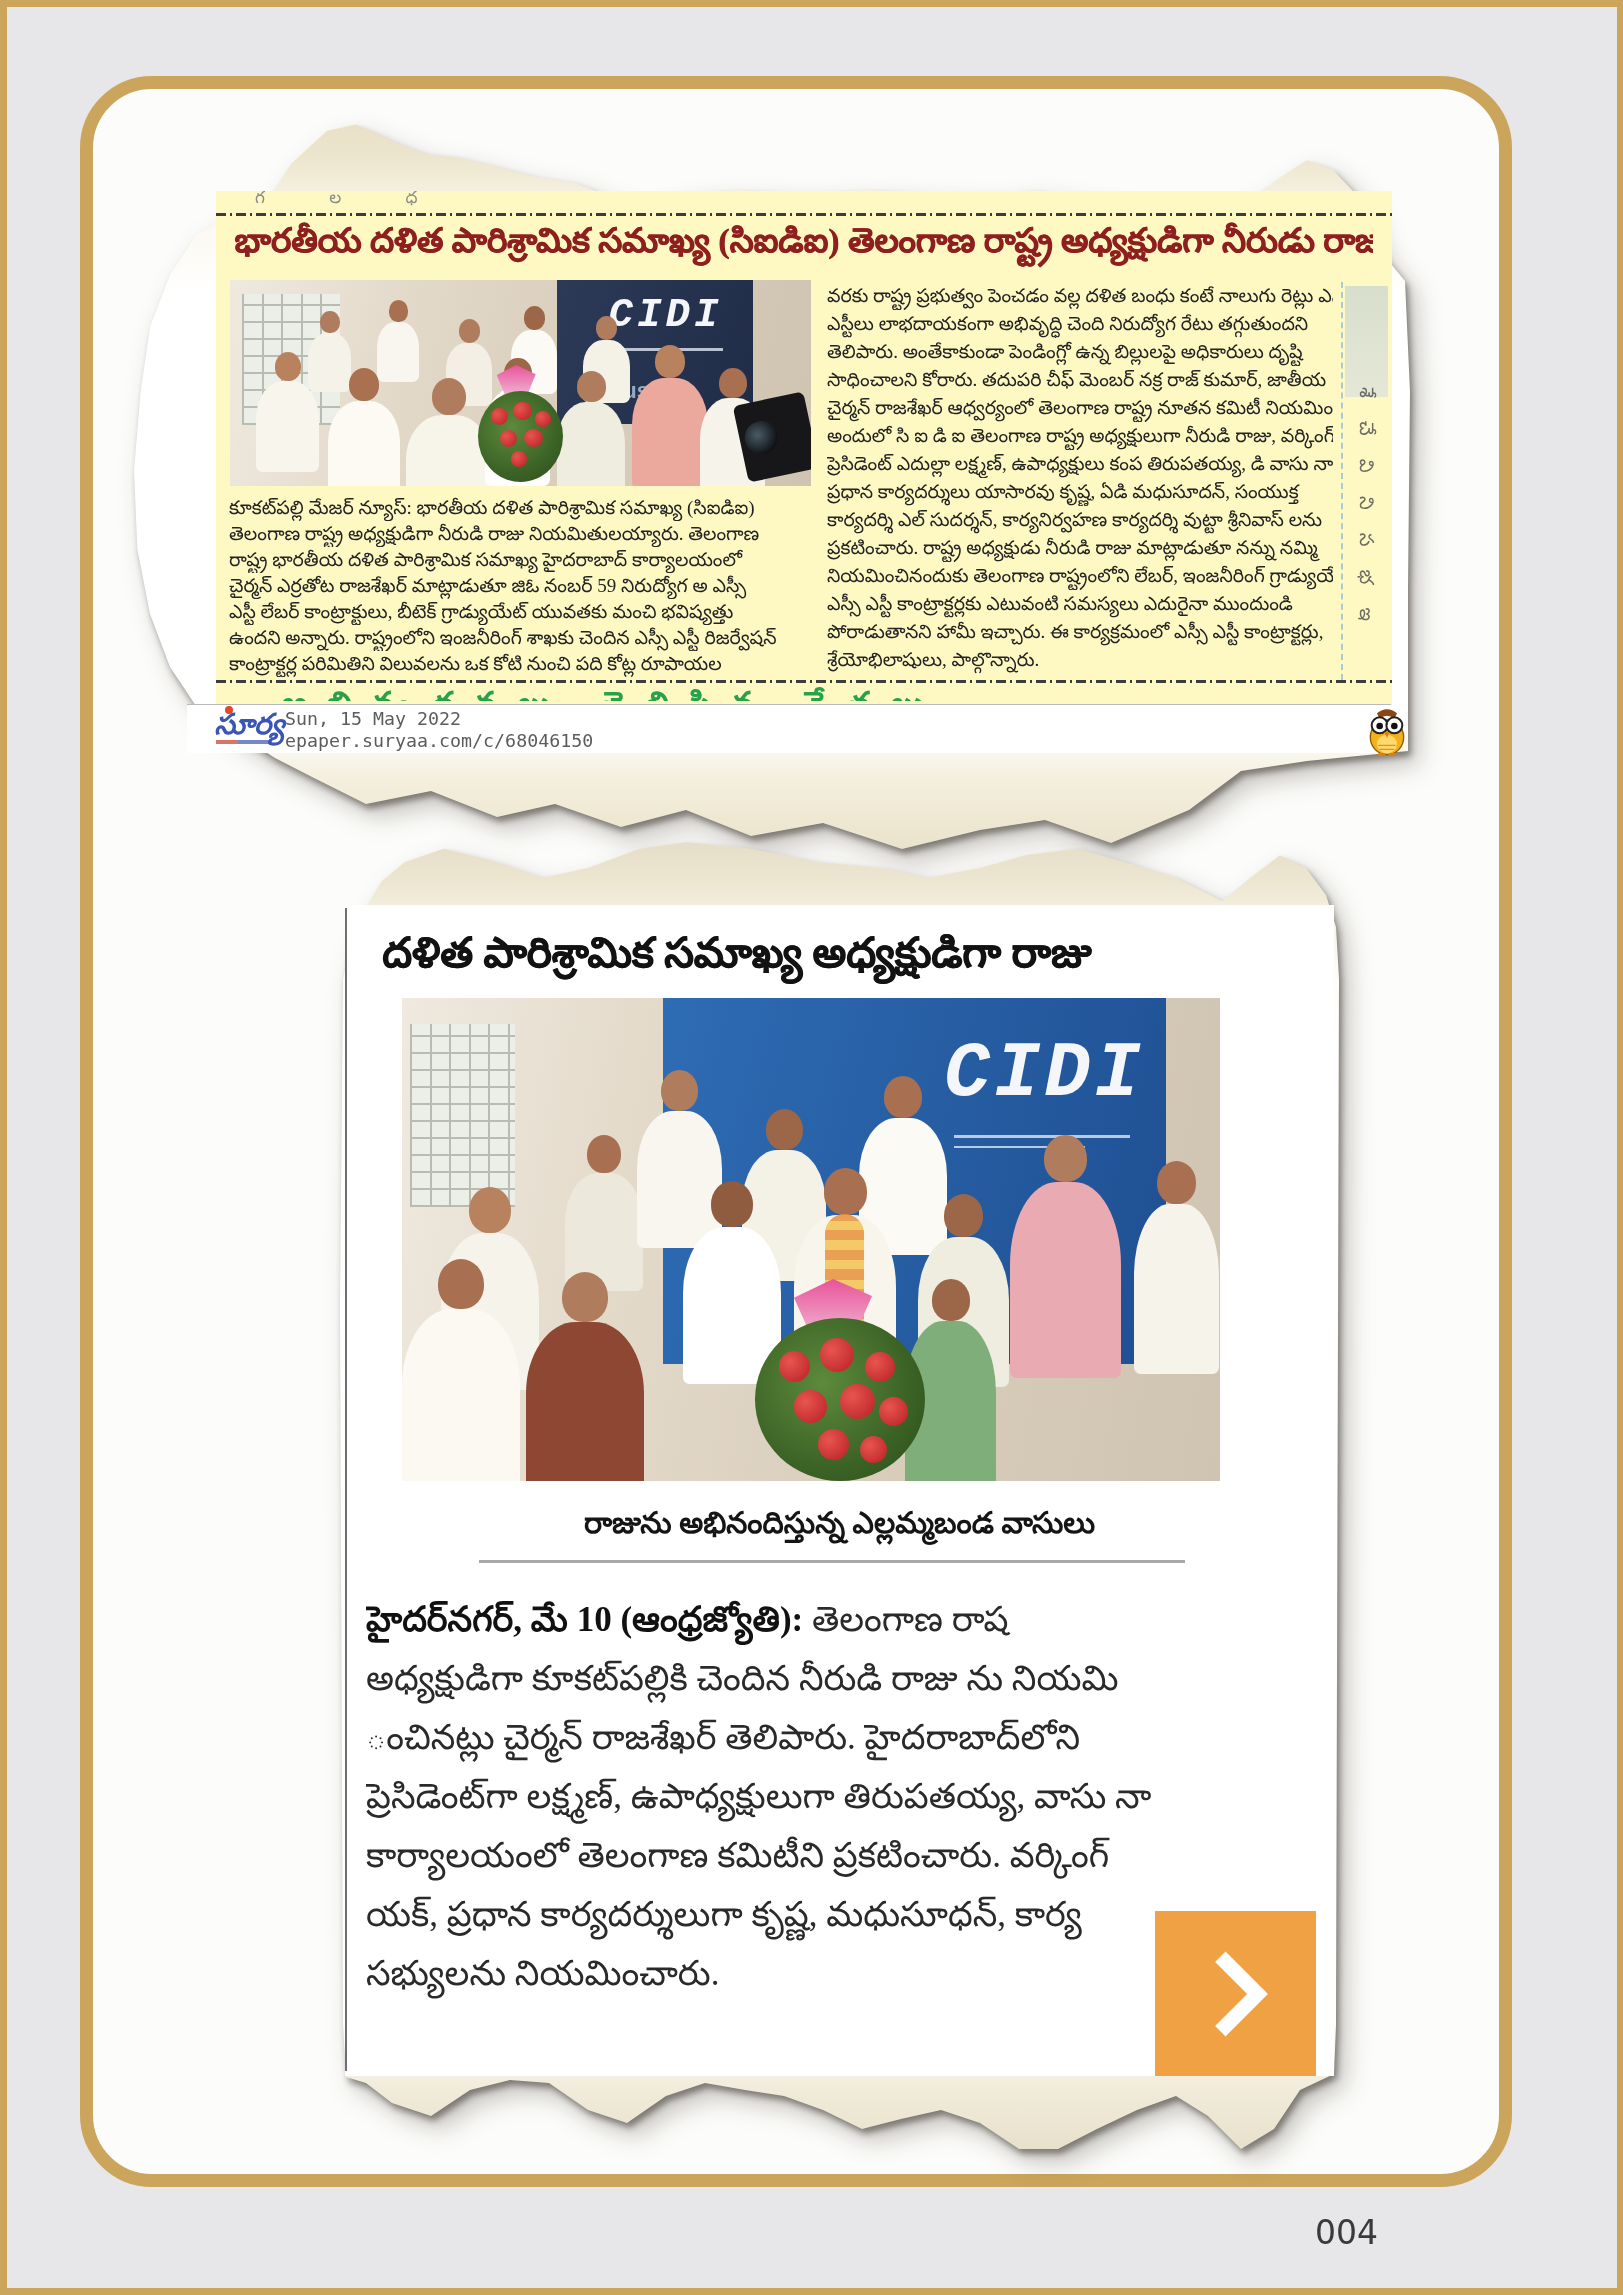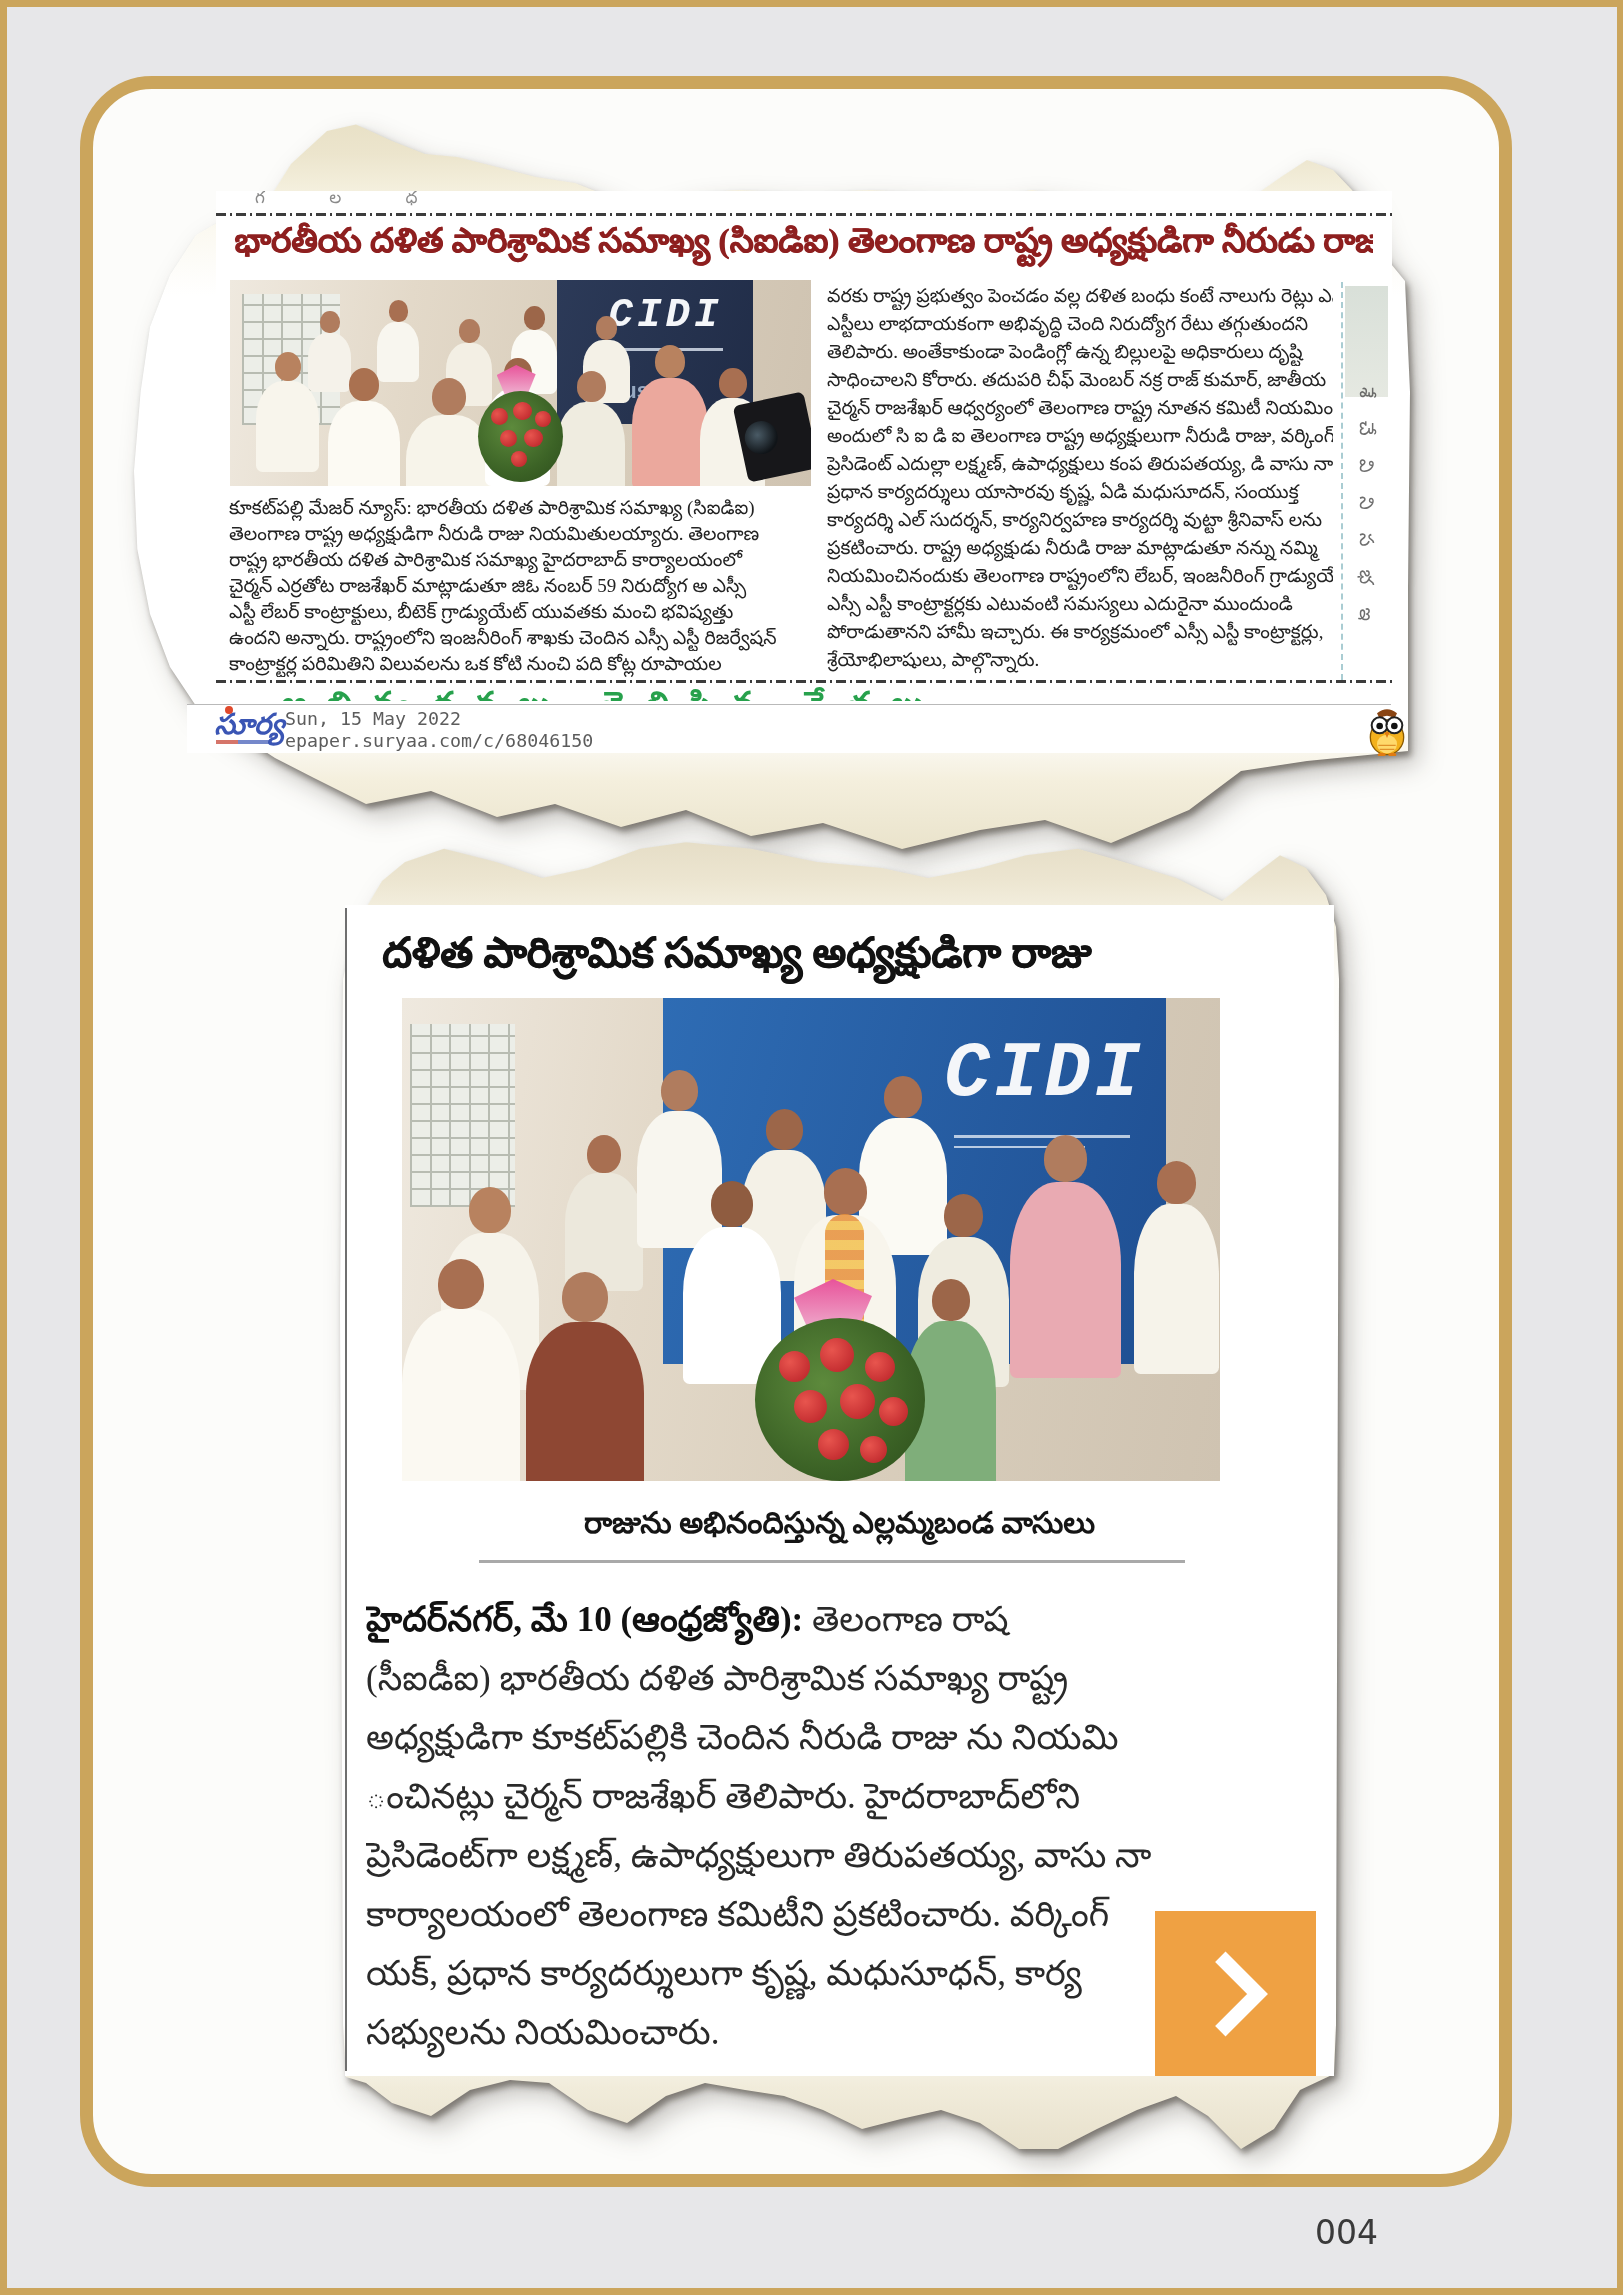--- a/index.html
+++ b/index.html
@@ -11,21 +11,21 @@
     border:13px solid #cba55c;border-radius:72px;background:#fcfcfa;z-index:1;}
   
   .paper-wrap{position:absolute;z-index:2;filter:drop-shadow(3.9px 5.2px 3.3px rgba(30,25,15,.45)) drop-shadow(9.1px 11.8px 11.8px rgba(30,25,15,.25));}
   .c1-paper{width:1303px;height:745px;
     background:linear-gradient(180deg,#e7dfc4 0%,#ece5cd 6%,#f3eedb 10%,#fbf9f1 16%,#ffffff 25%,#ffffff 82%,#f4efdd 90%,#e9e2ca 100%);
     clip-path:polygon(150px 86px,170px 54px,206px 21px,235px 14.4px,271px 31px,304px 44px,336px 47px,376px 57px,415px 67px,454px 73px,487px 86px,506px 99px,532px 93px,572px 83px,617px 80px,683px 83px,748px 80px,807px 83px,872px 86px,911px 80px,950px 86px,990px 93px,1022px 99px,1048px 106px,1081px 116px,1101px 106px,1133px 86px,1160px 67px,1186px 50px,1212px 60px,1231px 80px,1244px 99px,1251px 119px,1257px 138px,1284px 171px,1289px 282px,1287px 478px,1287px 641px,1186px 651px,1120px 661px,1068px 700px,990px 733px,924px 710px,859px 720px,781px 739px,702px 713px,630px 726px,565px 700px,500px 717px,434px 694px,376px 707px,310px 681px,245px 694px,193px 668px,154px 648px,114px 622px,75px 596px,49px 557px,29px 504px,16.3px 439px,13px 361px,19.6px 282px,29px 217px,49px 165px,75px 125px,108px 106px,140px 99px);}
   .c2-paper{width:1084px;height:1313px;
     background:linear-gradient(180deg,#e5ddc6 0%,#ece5d0 3%,#f5f1e2 6%,#fdfcf7 10%,#ffffff 16%,#ffffff 90%,#f1ecdb 95%,#e7e0cb 100%);
     clip-path:polygon(59px 69px,75px 42px,98px 23px,137px 9.8px,189px 23px,235px 39px,281px 29px,333px 9.8px,379px 3.3px,444px 9.8px,510px 23px,575px 29px,621px 39px,673px 29px,719px 16.3px,771px 9.8px,817px 23px,869px 39px,915px 62px,947px 36px,973px 16.3px,999px 29px,1019px 56px,1029px 88px,1032px 140px,1029px 1186px,1027px 1235px,993px 1251px,967px 1290px,934px 1310px,901px 1277px,869px 1257px,830px 1271px,790px 1290px,751px 1310px,712px 1310px,673px 1284px,634px 1271px,594px 1280px,555px 1290px,516px 1271px,477px 1257px,438px 1251px,398px 1244px,359px 1257px,320px 1284px,281px 1271px,242px 1244px,203px 1241px,163px 1251px,124px 1277px,85px 1264px,59px 1244px,39px 1238px,36px 1186px,33px 467px,36px 140px,46px 95px);}
   
-  .c1-article{position:absolute;left:216px;top:191px;width:1176px;height:515px;background:#ffffff;z-index:3;overflow:hidden;}
+  .c1-article{position:absolute;left:216px;top:191px;width:1176px;height:515px;background:#fef9c3;z-index:3;overflow:hidden;}
   .frag-row{position:absolute;left:39px;top:-2.6px;font-size:17px;color:#8a8a8a;letter-spacing:30px;white-space:nowrap;}
   .dashline{position:absolute;left:0;right:0;height:3.3px;
     background:repeating-linear-gradient(90deg,#3c3c3c 0 9.8px,transparent 9.8px 13.7px,#3c3c3c 13.7px 16.3px,transparent 16.3px 20px);}
   .c1-headline{position:absolute;left:18.3px;top:31px;width:1139px;text-align:center;font-size:34px;font-weight:bold;
     color:#8e1f1f;white-space:nowrap;overflow:hidden;text-shadow:0.7px 0 0 #8e1f1f;}
   .col-line{white-space:nowrap;overflow:hidden;font-size:19px;color:#232323;line-height:26px;}
   .rcol-line{white-space:nowrap;overflow:hidden;font-size:19px;color:#232323;line-height:28px;}
   .greenfrag{position:absolute;left:65px;top:493px;width:1045px;height:17px;overflow:hidden;color:#27a14c;
     font-weight:bold;font-size:33px;line-height:41px;letter-spacing:19.6px;white-space:nowrap;}
   .blue-dash-divider{position:absolute;left:1125px;top:91px;height:398px;width:0;border-left:2px dashed #a9ccd2;}
@@ -297,21 +297,20 @@
       <div class="rose" style="left:63px;top:150px;width:31px;height:31px;"></div>
       <div class="rose" style="left:105px;top:157px;width:27.4px;height:27.4px;"></div>
     </div>
   </div>
 
   <div class="c2-caption">రాజును అభినందిస్తున్న ఎల్లమ్మబండ వాసులు</div>
   <div class="c2-caption-rule"></div>
 
   <div class="c2-body">
     <div class="c2-line"><span class="c2-lead">హైదర్‌నగర్, మే 10 (ఆంధ్రజ్యోతి): </span><span>తెలంగాణ రాష</span></div>
-    <div class="c2-line">(సీఐడీఐ) భారతీయ దళిత పారిశ్రామిక సమాఖ్య రాష్ట్ర</div>
     <div class="c2-line">అధ్యక్షుడిగా కూకట్‌పల్లికి చెందిన నీరుడి రాజు ను నియమి</div>
     <div class="c2-line">ంచినట్లు చైర్మన్ రాజశేఖర్ తెలిపారు. హైదరాబాద్‌లోని</div>
     <div class="c2-line">ప్రెసిడెంట్‌గా లక్ష్మణ్, ఉపాధ్యక్షులుగా తిరుపతయ్య, వాసు నా</div>
     <div class="c2-line">కార్యాలయంలో తెలంగాణ కమిటీని ప్రకటించారు. వర్కింగ్</div>
     <div class="c2-line">యక్, ప్రధాన కార్యదర్శులుగా కృష్ణ, మధుసూధన్, కార్య</div>
     <div class="c2-line">సభ్యులను నియమించారు.</div>
   </div>
 </div>
 <div class="c2-rule"></div>
 

